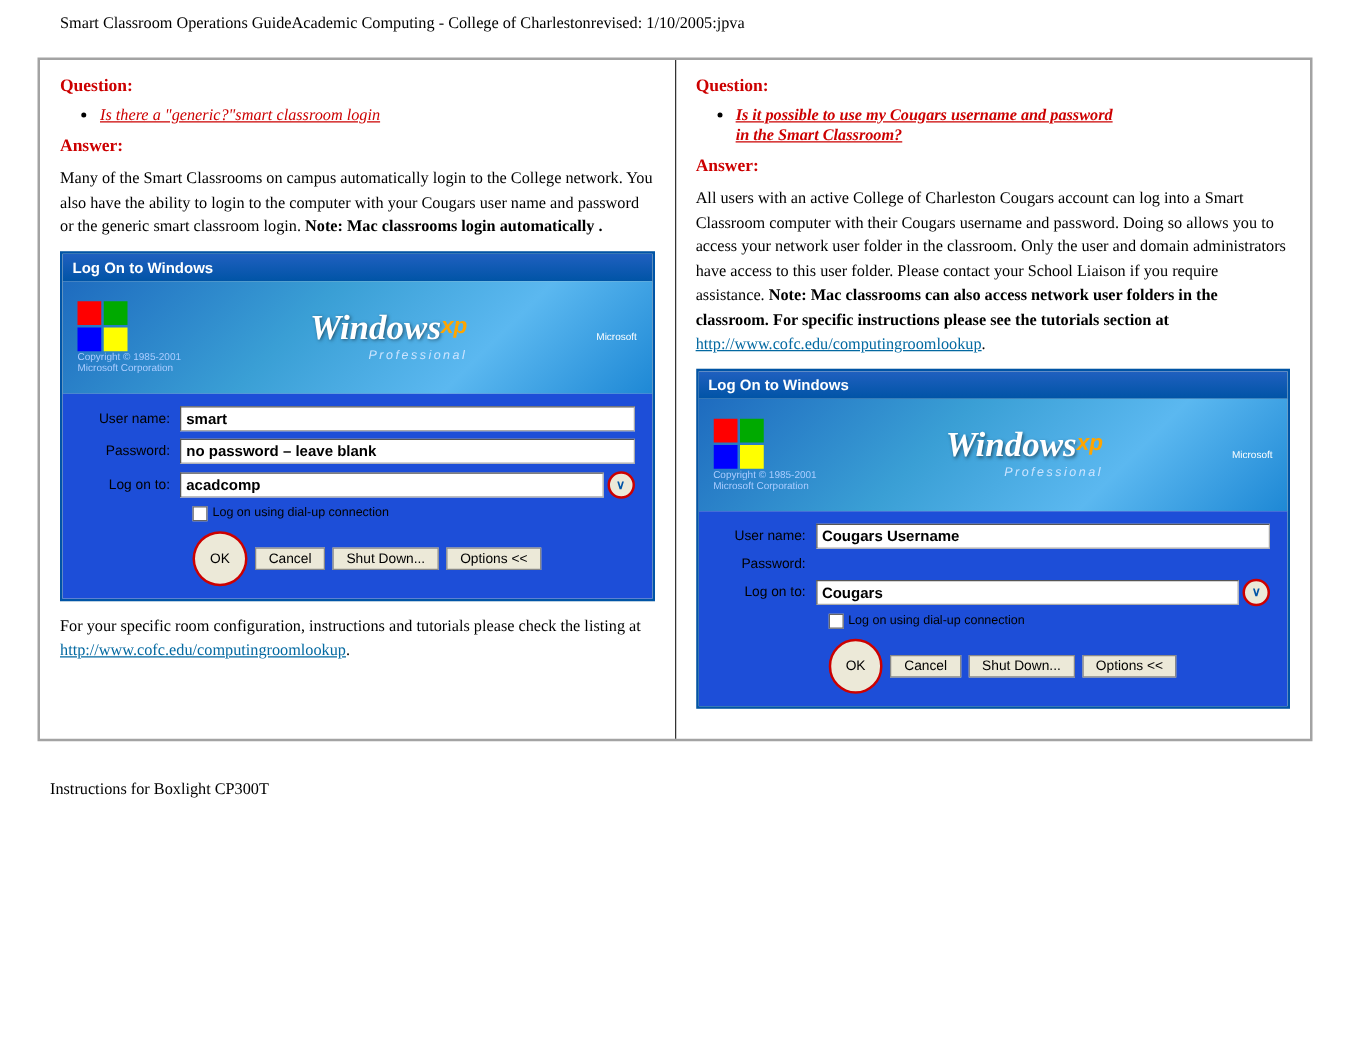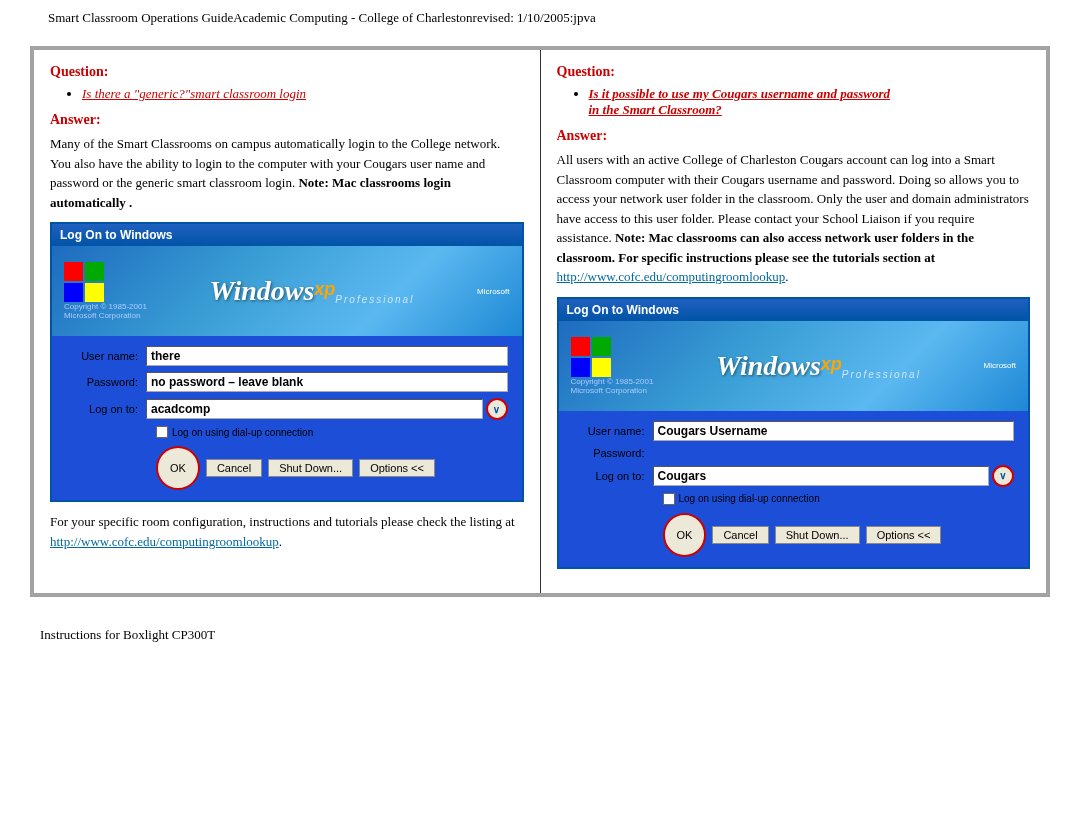--- a/index.html
+++ b/index.html
@@ -14,21 +14,21 @@
 
     .page-header {
       display: flex;
       justify-content: flex-start;
       padding: 10px 48px;
       font-size: 13px;
     }
 
     .main-content {
       margin: 10px 30px;
-      border: 4px solid #a3a3a3;
+      border: 2px solid #a3a3a3;
       display: flex;
     }
 
     .left-panel {
       flex: 1;
       padding: 14px 16px;
       border-right: 1px solid #333;
     }
 
     .right-panel {
@@ -104,21 +104,21 @@
       background: linear-gradient(135deg, #1e6bbf 0%, #3a9fd5 40%, #5bb8f0 70%, #1e88d5 100%);
       padding: 10px 12px;
       display: flex;
       align-items: center;
       justify-content: space-between;
       min-height: 90px;
     }
 
     .win-logo-area {
       display: flex;
-      flex-direction: row;
+      flex-direction: column;
       align-items: flex-end;
     }
 
     .win-windows-text {
       font-size: 28px;
       font-weight: bold;
       color: white;
       font-style: italic;
       font-family: 'Times New Roman', serif;
       text-shadow: 1px 1px 3px rgba(0,0,0,0.5);
@@ -316,21 +316,21 @@
           <div>
             <span class="win-windows-text">Windows</span><span class="win-xp-text">xp</span>
           </div>
           <div class="win-professional">Professional</div>
         </div>
         <div class="win-microsoft-text">Microsoft</div>
       </div>
       <div class="win-body">
         <div class="win-form-row">
           <span class="win-label">User name:</span>
-          <div class="win-input">there</div>
+          <div class="win-input">smart</div>
         </div>
         <div class="win-form-row">
           <span class="win-label">Password:</span>
           <div class="win-input">no password – leave blank</div>
         </div>
         <div class="win-form-row">
           <span class="win-label">Log on to:</span>
           <div class="win-input-with-btn">
             <div class="win-input" style="flex:1">acadcomp</div>
             <div class="win-dropdown-btn">∨</div>

